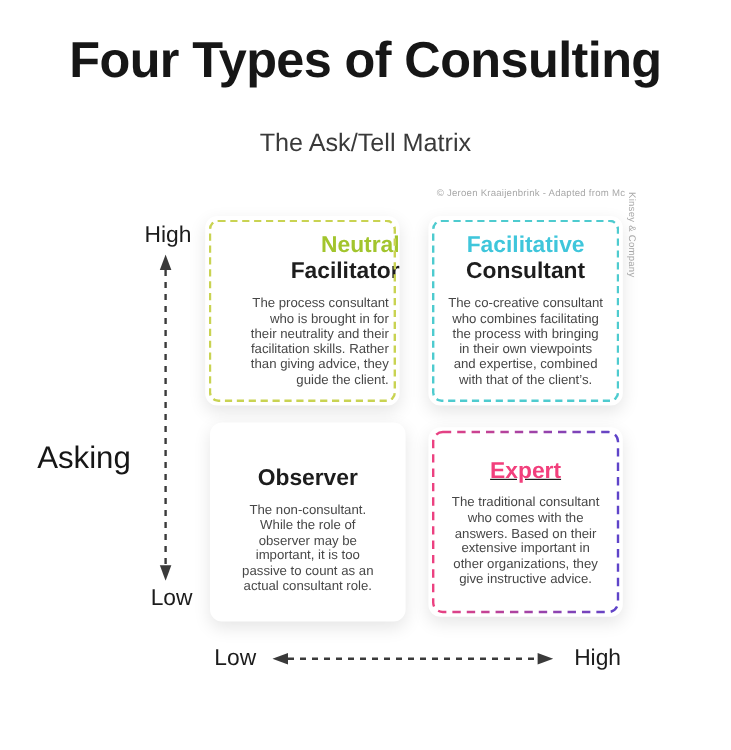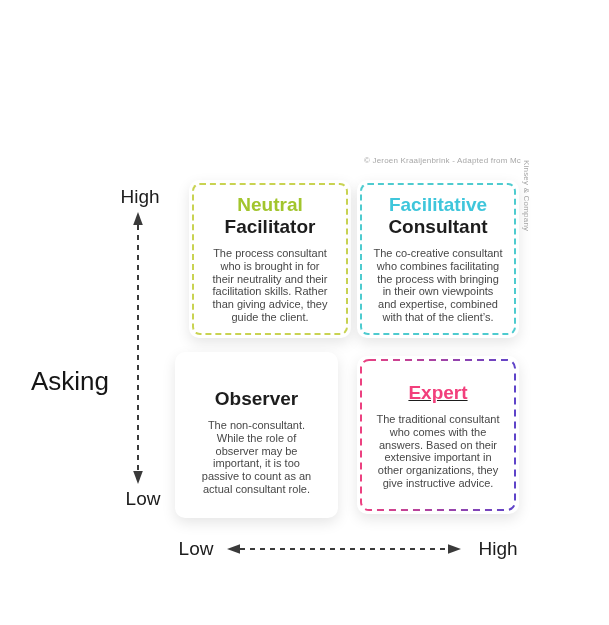--- a/index.html
+++ b/index.html
@@ -73,21 +73,21 @@
   .y-arrow { position: absolute; left: 130px; top: 212px; }
   .x-arrow { position: absolute; left: 227px; top: 541px; }
   .card {
     position: absolute;
     background: #ffffff;
     border-radius: 10px;
     box-shadow: 0 5px 14px rgba(0,0,0,0.10);
     text-align: center;
     box-sizing: border-box;
   }
-  .c0 { left: 189px; top: 180px; width: 162px; height: 158px; }
+  .c0 { left: 171px; top: 180px; width: 162px; height: 158px; text-align: right; }
   .c1 { left: 357px; top: 180px; width: 162px; height: 158px; }
   .c2 { left: 175px; top: 352px; width: 163px; height: 166px; }
   .c3 { left: 357px; top: 356px; width: 162px; height: 158px; }
   .dash-overlay {
     position: absolute;
     inset: 3px;
     border: 2px dashed #cccccc;
     border-radius: 8px;
     pointer-events: none;
   }
@@ -114,20 +114,22 @@
     line-height: 1.16;
     color: #474747;
     white-space: pre-line;
   }
 </style>
 </head>
 <body>
 
 <div class="canvas">
 
+  <h1 class="title">Four Types of Consulting</h1>
+  <div class="subtitle">The Ask/Tell Matrix</div>
 
   <div class="attr-h">© Jeroen Kraaijenbrink - Adapted from Mc</div>
   <div class="attr-v">Kinsey &amp; Company</div>
 
   <div class="axis-label y-high">High</div>
   <svg class="y-arrow" width="16" height="272" viewBox="0 0 16 272">
     <line x1="8" y1="13" x2="8" y2="259" stroke="#3a3a3a" stroke-width="2" stroke-dasharray="5 5"></line>
     <polygon points="8,0 3.2,13 12.8,13" fill="#3a3a3a"></polygon>
     <polygon points="8,272 3.2,259 12.8,259" fill="#3a3a3a"></polygon>
   </svg>

